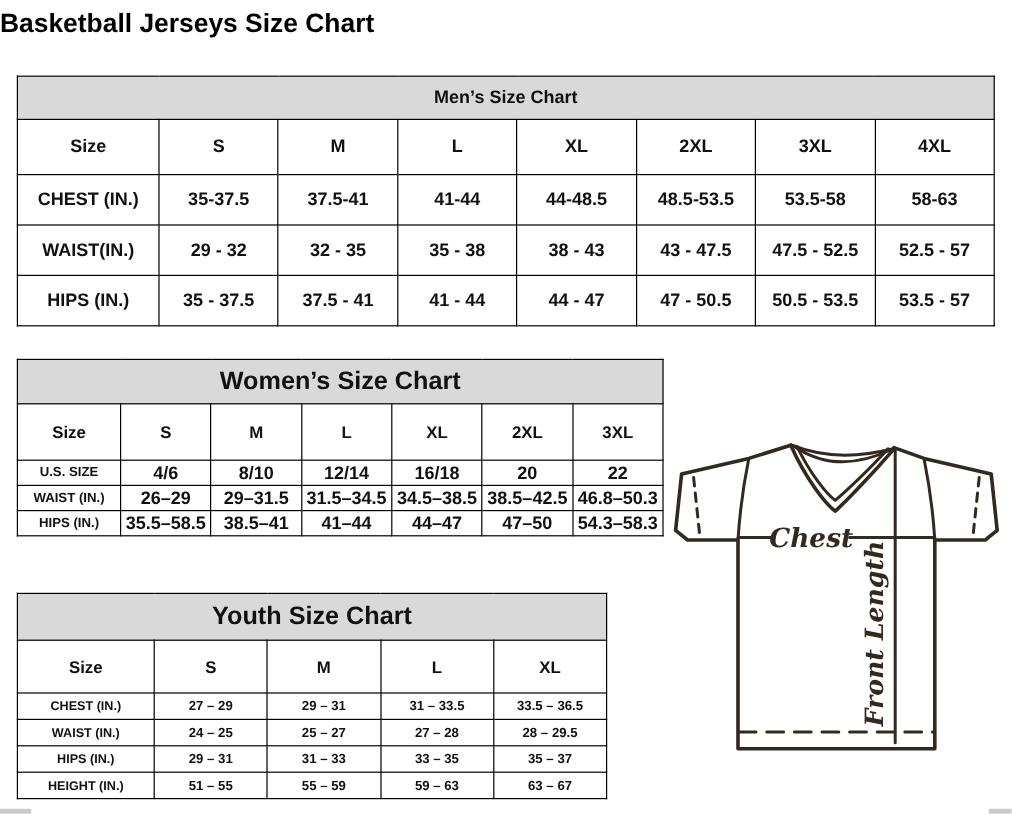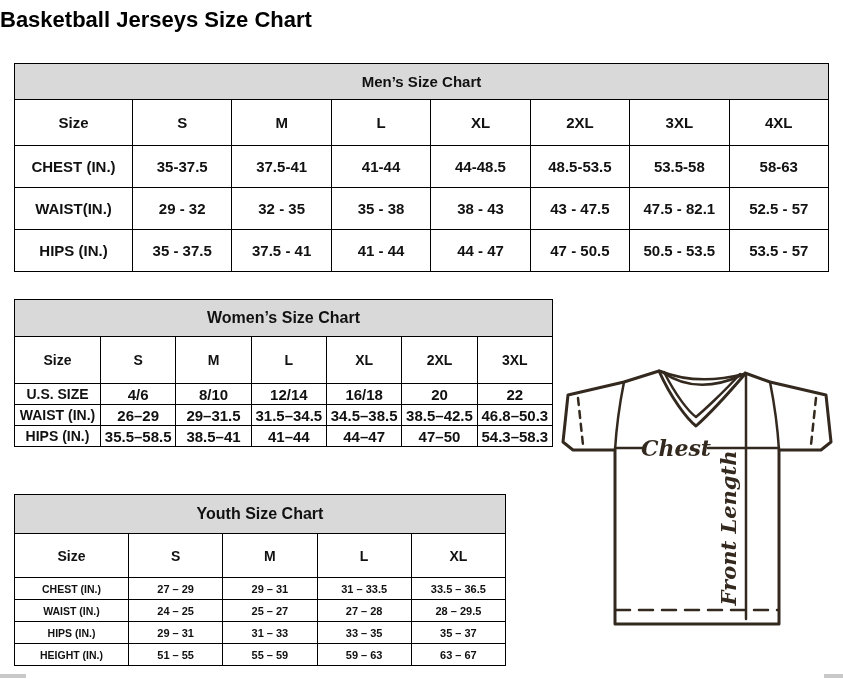--- a/index.html
+++ b/index.html
@@ -9,35 +9,35 @@
   }
   .page-title {
     position:absolute; top:7px; left:0; width:843px; text-align:left;
     font-size:22px; font-weight:bold; letter-spacing:0px;
   }
   table { border-collapse:collapse; position:absolute; table-layout:fixed; background:#fff; }
   th, td {
     border:1.5px solid #000; text-align:center; vertical-align:middle;
     font-weight:bold; padding:0; color:#111;
   }
-  tr.band th { background:#d9d9d9; font-size:16px; }
+  tr.band th { background:#d9d9d9; font-size:21px; }
 
   
   #men { left:14px; top:63px; width:815px; }
   #men tr.band th { height:35px; font-size:15px;margin-top:29px; }
   #men tr.hdr th  { height:45px; font-size:15px; }
   #men tr.row td  { height:41px; font-size:15px; }
   #men col.label  { width:118px; }
 
   
   #women { left:14px; top:299px; width:539px; }
   #women tr.band th { height:36px; }
   #women tr.hdr th  { height:46px; font-size:14px; }
   #women tr.row td  { height:20px; font-size:15px; }
-  #women tr.row td:first-child { font-size:14px; }
+  #women tr.row td:first-child { font-size:11px; }
   #women col.label  { width:86px; }
 
   
   #youth { left:14px; top:494px; width:492px;padding-left:44px; }
   #youth tr.band th { height:38px; }
   #youth tr.hdr th  { height:43px; font-size:14px; }
   #youth tr.row td  { height:21px; font-size:11px; }
   #youth tr.row td:first-child { font-size:10.5px; }
   #youth col.label  { width:114px; }
 
@@ -92,21 +92,21 @@
         <td>53.5-58</td>
         <td>58-63</td>
       </tr>
       <tr class="row">
         <td>WAIST(IN.)</td>
         <td>29 - 32</td>
         <td>32 - 35</td>
         <td>35 - 38</td>
         <td>38 - 43</td>
         <td>43 - 47.5</td>
-        <td>47.5 - 82.1</td>
+        <td>47.5 - 52.5</td>
         <td>52.5 - 57</td>
       </tr>
       <tr class="row">
         <td>HIPS (IN.)</td>
         <td>35 - 37.5</td>
         <td>37.5 - 41</td>
         <td>41 - 44</td>
         <td>44 - 47</td>
         <td>47 - 50.5</td>
         <td>50.5 - 53.5</td>

